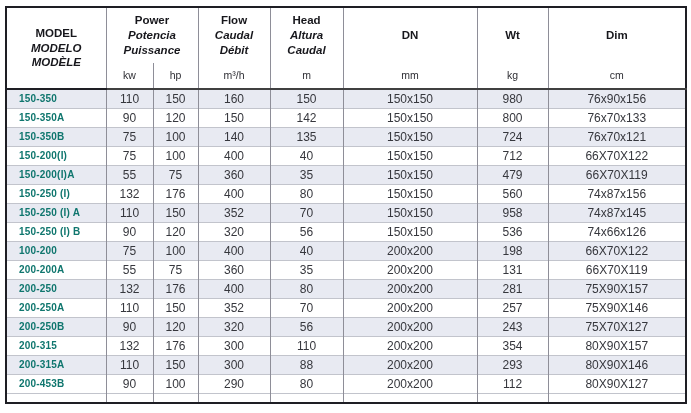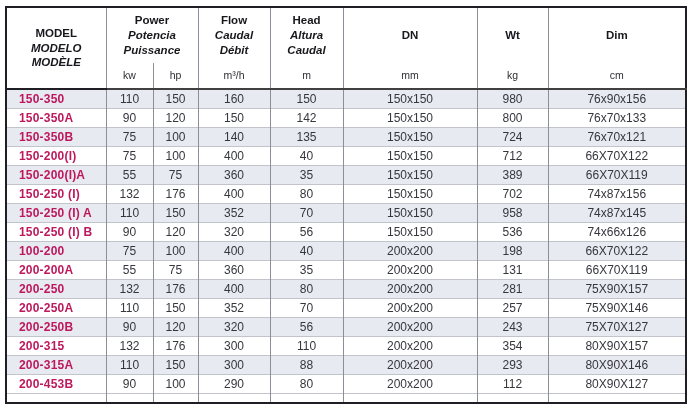--- a/index.html
+++ b/index.html
@@ -53,22 +53,22 @@
     border-left: 1px solid #8e8e98;
     border-top: 1px solid #c2c4cc;
     white-space: nowrap;
     overflow: hidden;
   }
   tbody td:first-child { border-left: none; }
   tbody td.c-model {
     text-align: left;
     padding-left: 12px;
     font-weight: bold;
-    font-size: 12px;
-    color: #be185d;
+    font-size: 10px;
+    color: #0f766e;
     letter-spacing: 0.2px;
   }
   tbody tr:nth-child(odd):not(.partial) td { background: #e8eaf2; }
   tr.partial td { height: 10px; background: #ffffff; }
 </style>
 </head>
 <body>
 
 <div class="table-wrap">
   <table>
@@ -159,31 +159,31 @@
     <td>712</td>
     <td>66X70X122</td>
   </tr>
         <tr>
     <td class="c-model">150-200(I)A</td>
     <td>55</td>
     <td>75</td>
     <td>360</td>
     <td>35</td>
     <td>150x150</td>
-    <td>389</td>
+    <td>479</td>
     <td>66X70X119</td>
   </tr>
         <tr>
     <td class="c-model">150-250 (I)</td>
     <td>132</td>
     <td>176</td>
     <td>400</td>
     <td>80</td>
     <td>150x150</td>
-    <td>702</td>
+    <td>560</td>
     <td>74x87x156</td>
   </tr>
         <tr>
     <td class="c-model">150-250 (I) A</td>
     <td>110</td>
     <td>150</td>
     <td>352</td>
     <td>70</td>
     <td>150x150</td>
     <td>958</td>

